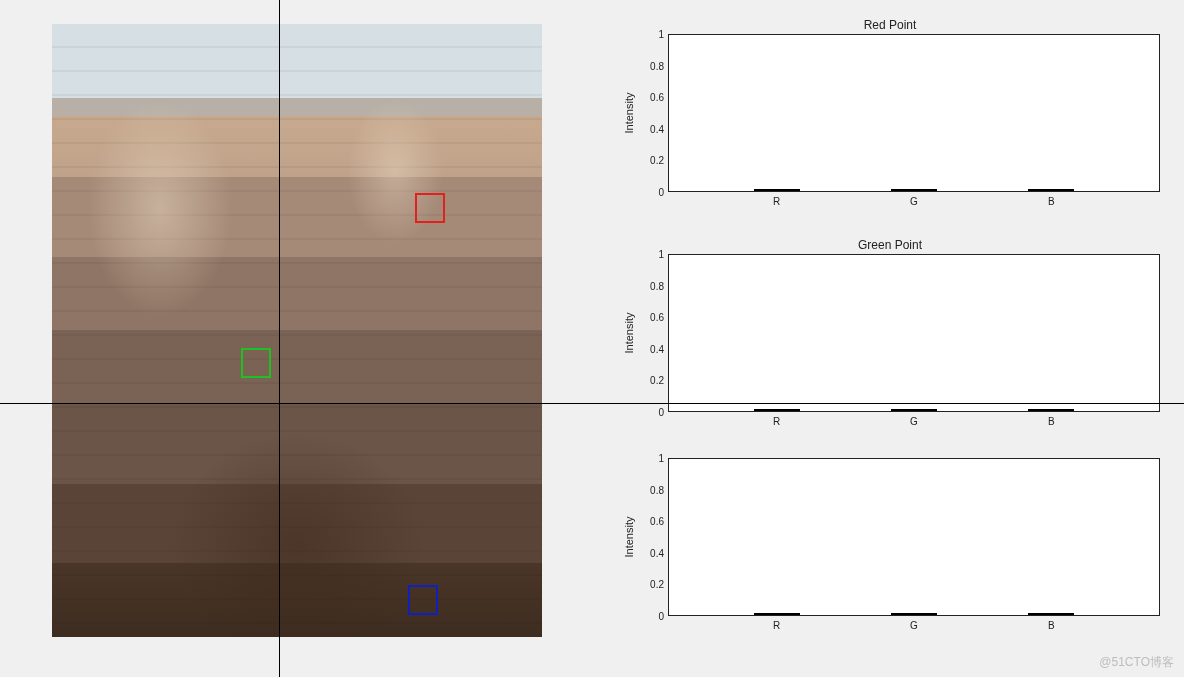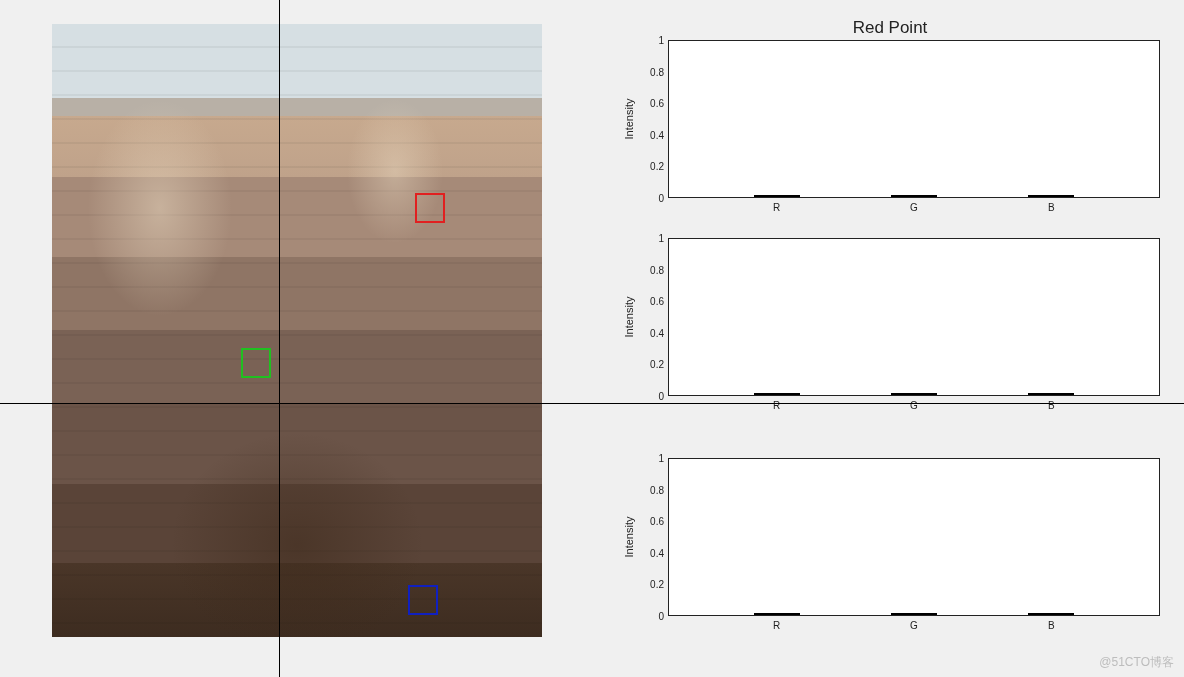--- a/index.html
+++ b/index.html
@@ -56,21 +56,21 @@
     width: 540px; height: 640px;
     display: flex; flex-direction: column;
     justify-content: space-between;
   }
   .chart-block {
     height: 200px;
     position: relative;
   }
   .chart-title {
     text-align: center;
-    font-size: 17px;
+    font-size: 12px;
     color: #222;
     margin-bottom: 2px;
   }
   .plot-row { display: flex; align-items: stretch; height: 158px; }
   .ylabel {
     width: 18px;
     display: flex; align-items: center; justify-content: center;
   }
   .ylabel span {
     transform: rotate(-90deg);
@@ -162,20 +162,21 @@
       </div>
     </div>
     <div class="xticks">
       <div class="xt">R</div>
       <div class="xt">G</div>
       <div class="xt">B</div>
     </div>
   </div>
 
   <div class="chart-block">
+    <div class="chart-title">Green Point</div>
     <div class="plot-row">
       <div class="ylabel">
           <span>Intensity</span>
         </div>
       <div class="yticks">
         <div style="bottom:0%">0</div>
         <div style="bottom:20%">0.2</div>
         <div style="bottom:40%">0.4</div>
         <div style="bottom:60%">0.6</div>
         <div style="bottom:80%">0.8</div>

